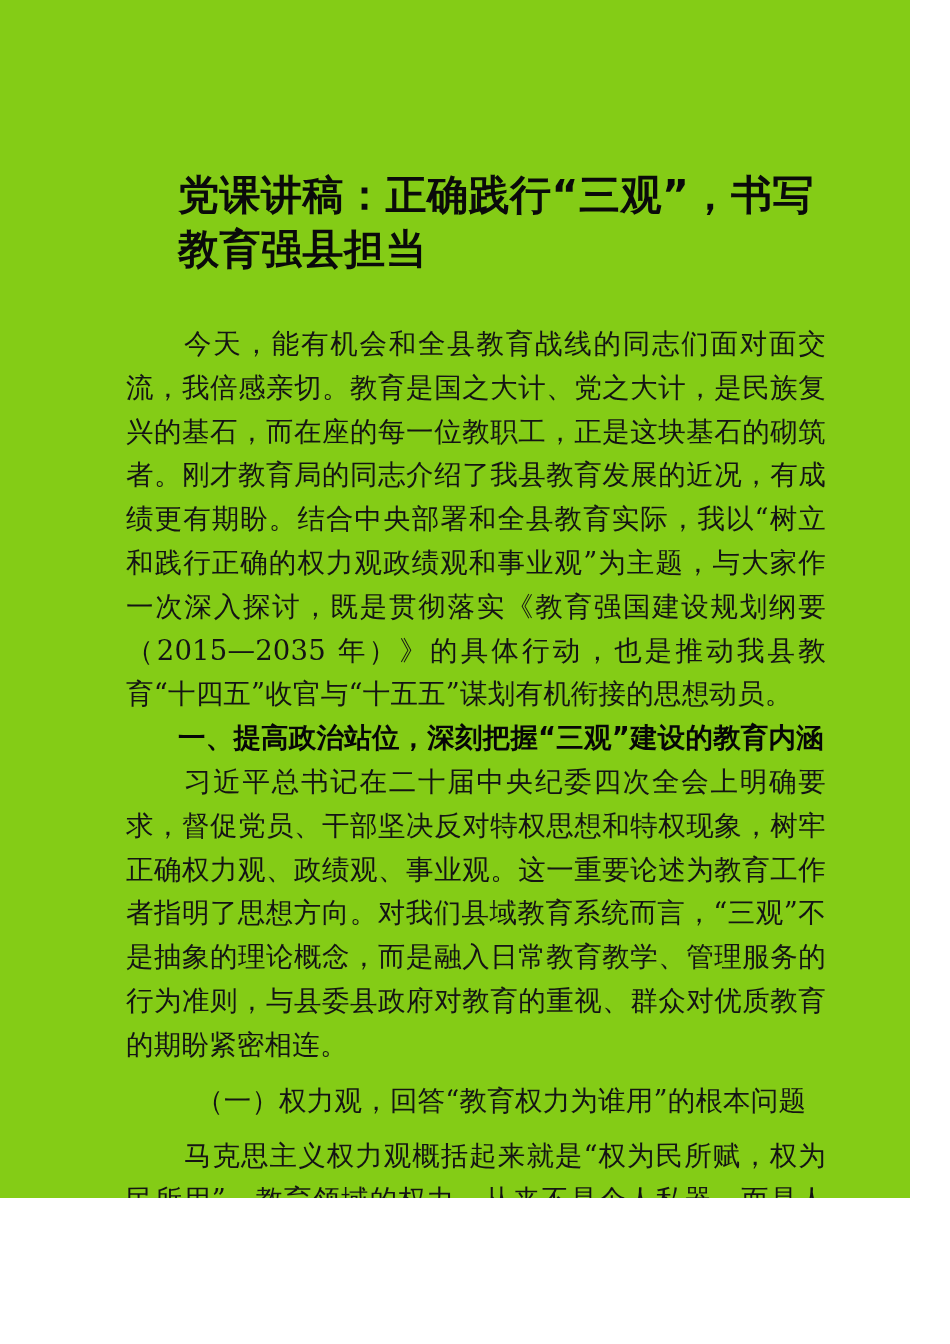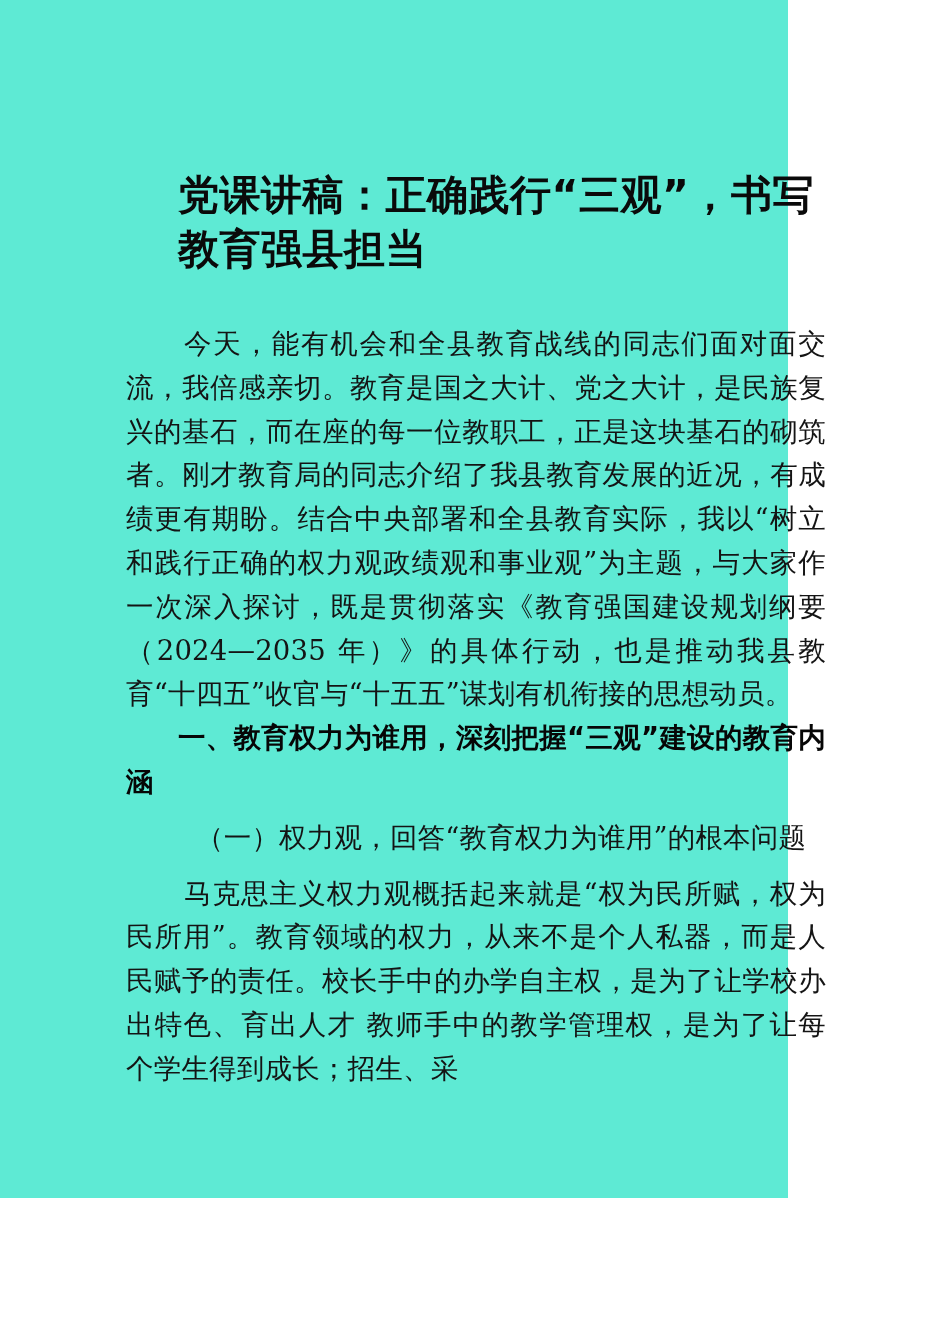--- a/index.html
+++ b/index.html
@@ -15,23 +15,23 @@
     overflow: hidden;
     font-family: "DejaVu Sans", sans-serif;
     color: #000000;
     -webkit-font-smoothing: antialiased;
   }
 
   .page {
     position: absolute;
     left: 0;
     top: 0;
-    width: 788px;
+    width: 910px;
     height: 1344px;
-    background: #5eead4;
+    background: #84cc16;
     box-sizing: border-box;
   }
 
   
   .content {
     position: absolute;
     left: 126px;
     top: 168px;
     width: 700px;
   }
@@ -111,24 +111,25 @@
 </style>
 </head>
 <body>
 
 <div class="page">
 
   <div class="content">
 
     <h1 class="doc-title"><span>党课讲稿：正确践行“三观”，书写</span><wbr><span>教育强县担当</span></h1>
 
-    <p class="para body-start">今天，能有机会和全县教育战线的同志们面对面交流，我倍感亲切。教育是国之大计、党之大计，是民族复兴的基石，而在座的每一位教职工，正是这块基石的砌筑者。刚才教育局的同志介绍了我县教育发展的近况，有成绩更有期盼。结合中央部署和全县教育实际，我以“树立和践行正确的权力观政绩观和事业观”为主题，与大家作一次深入探讨，既是贯彻落实《教育强国建设规划纲要（2024—2035 年）》的具体行动，也是推动我县教育“十四五”收官与“十五五”谋划有机衔接的思想动员。</p>
+    <p class="para body-start">今天，能有机会和全县教育战线的同志们面对面交流，我倍感亲切。教育是国之大计、党之大计，是民族复兴的基石，而在座的每一位教职工，正是这块基石的砌筑者。刚才教育局的同志介绍了我县教育发展的近况，有成绩更有期盼。结合中央部署和全县教育实际，我以“树立和践行正确的权力观政绩观和事业观”为主题，与大家作一次深入探讨，既是贯彻落实《教育强国建设规划纲要（2015—2035 年）》的具体行动，也是推动我县教育“十四五”收官与“十五五”谋划有机衔接的思想动员。</p>
 
-    <p class="section-heading spaced-top">一、教育权力为谁用，深刻把握“三观”建设的教育内涵</p>
+    <p class="section-heading spaced-top">一、提高政治站位，深刻把握“三观”建设的教育内涵</p>
 
+    <p class="para">习近平总书记在二十届中央纪委四次全会上明确要求，督促党员、干部坚决反对特权思想和特权现象，树牢正确权力观、政绩观、事业观。这一重要论述为教育工作者指明了思想方向。对我们县域教育系统而言，“三观”不是抽象的理论概念，而是融入日常教育教学、管理服务的行为准则，与县委县政府对教育的重视、群众对优质教育的期盼紧密相连。</p>
 
     <p class="subsection-heading spaced-top">（一）权力观，回答“教育权力为谁用”的根本问题</p>
 
     <p class="para">马克思主义权力观概括起来就是“权为民所赋，权为民所用”。教育领域的权力，从来不是个人私器，而是人民赋予的责任。校长手中的办学自主权，是为了让学校办出特色、育出人才 教师手中的教学管理权，是为了让每个学生得到成长；招生、采</p>
 
   </div>
 
   <div class="page-clip"></div>
 
 </div>

